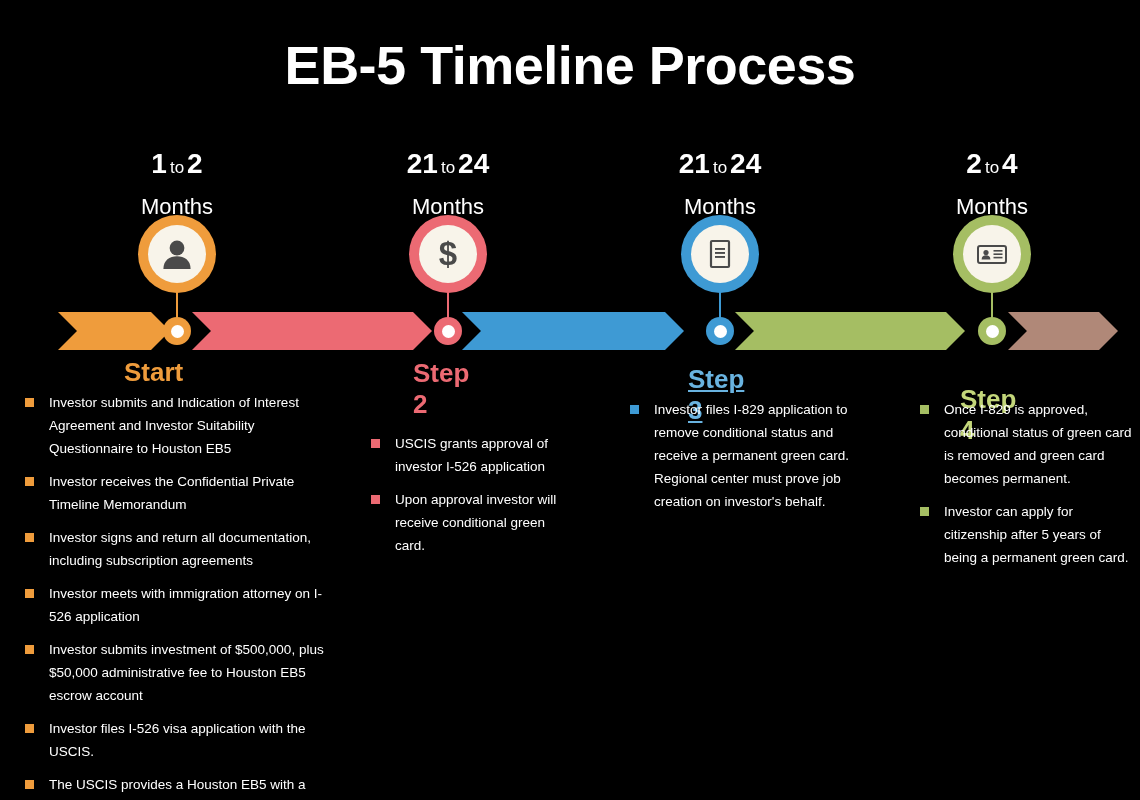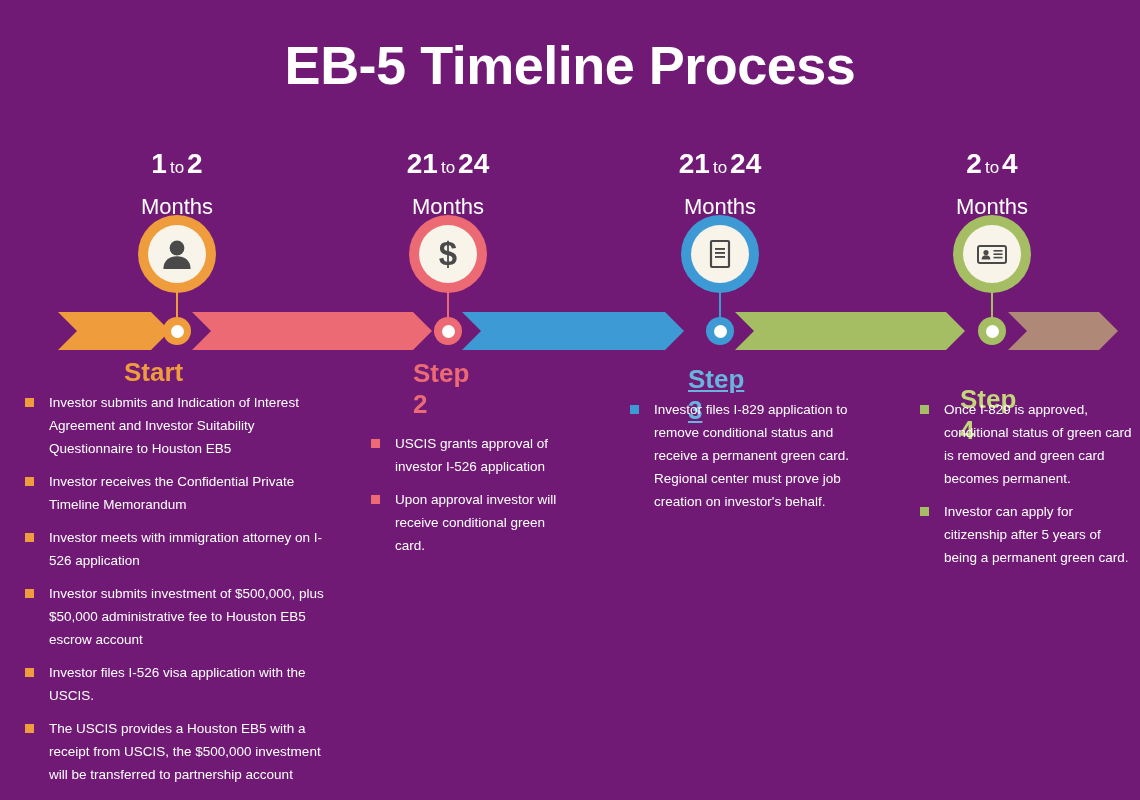--- a/index.html
+++ b/index.html
@@ -5,21 +5,21 @@
   * { margin:0; padding:0; box-sizing:border-box; }
   html, body {
     width:1140px; height:800px;
     background:#0b3149;
     font-family:"Liberation Sans", sans-serif;
     overflow:hidden;
   }
   #stage {
     position:relative;
     width:1140px; height:800px;
-    background:#701a75;
+    background:#000000;
   }
 
   
   #title {
     position:absolute; top:34px; left:0; width:1140px;
     text-align:center;
     font-size:54px;
     font-weight:bold;
     letter-spacing:-0.5px;
     color:#ffffff;
@@ -165,20 +165,21 @@
 
     <div class="node" style="left:163px; top:317px; background:#ef9c3c;">
       <div class="dot"></div>
     </div>
 
     <div class="steplabel" style="left:124px; top:357px; color:#ef9c3c;text-align:right;">Start</div>
 
     <ul class="bullets" style="left:17px; top:391px; width:312px;">
       <li><span class="sq" style="background:#ef9c3c;"></span><span>Investor submits and Indication of Interest Agreement and Investor Suitability Questionnaire to Houston EB5</span></li>
       <li><span class="sq" style="background:#ef9c3c;"></span><span>Investor receives the Confidential Private Timeline Memorandum</span></li>
+      <li><span class="sq" style="background:#ef9c3c;"></span><span>Investor signs and return all documentation, including subscription agreements</span></li>
       <li><span class="sq" style="background:#ef9c3c;"></span><span>Investor meets with immigration attorney on I-526 application</span></li>
       <li><span class="sq" style="background:#ef9c3c;"></span><span>Investor submits investment of $500,000, plus $50,000 administrative fee to Houston EB5 escrow account</span></li>
       <li><span class="sq" style="background:#ef9c3c;"></span><span>Investor files I-526 visa application with the USCIS.</span></li>
       <li><span class="sq" style="background:#ef9c3c;"></span><span>The USCIS provides a Houston EB5 with a receipt from USCIS, the $500,000 investment will be transferred to partnership account</span></li>
     </ul>
   </div>
 
   <div class="col">
 
     <div class="dur" style="left:378px; top:150px; width:140px;">

